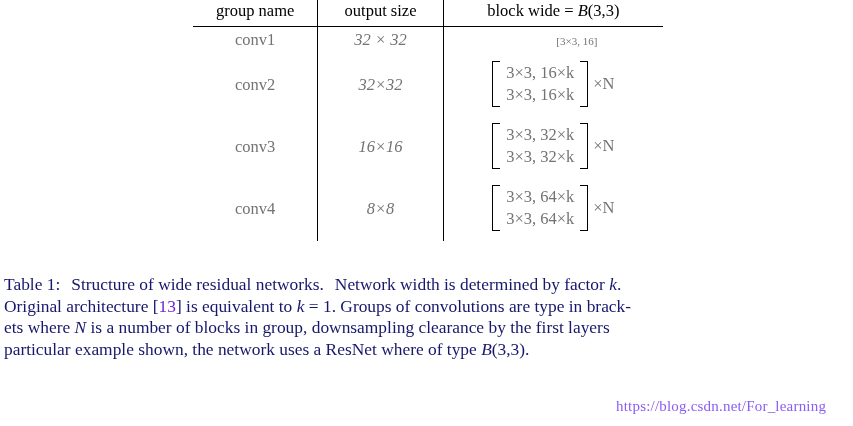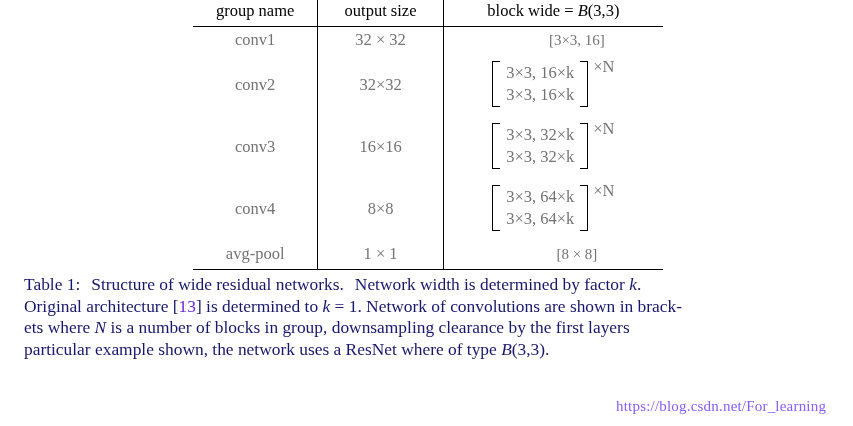--- a/index.html
+++ b/index.html
@@ -42,32 +42,32 @@
   table.structure thead th.c1 { width: 125px; }
   table.structure thead th.c2 { width: 125px; border-left: 1.1px solid #000; border-right: 1.1px solid #000; }
   table.structure thead th.c3 { width: 220px; }
 
   table.structure tbody td {
     text-align: center;
     vertical-align: middle;
     padding: 0;
     color: #737373;
   }
-  table.structure tbody td.c2 { border-left: 1.1px solid #000; border-right: 1.1px solid #000; }
+  table.structure tbody td.c2 { border-left: 1.1px solid #000; border-right: 1.1px solid #000; font-style: italic; }
   table.structure tbody tr.lastrow td { border-bottom: 1.6px solid #000; }
 
   .rowpad-s { height: 28px; }
   .rowpad-m { height: 62px; }
 
-  .cellmath { font-size: 15px; white-space: nowrap; padding-left: 47px; }
+  .cellmath { font-size: 11px; white-space: nowrap; padding-left: 47px; }
 
   
   .matrix {
     display: inline-flex;
-    align-items: flex-start;
+    align-items: center;
     justify-content: center;
     white-space: nowrap;
   }
   .brk {
     display: inline-block;
     width: 8px;
     align-self: stretch;
     position: relative;
   }
   .brk::before {
@@ -102,21 +102,20 @@
     top: 274px;
     width: 845px;
     font-size: 17.4px;
     line-height: 21.6px;
     color: #17176b;
     text-align: justify;
   }
   .caption .ln {
     white-space: nowrap;
     display: block;
-    margin-left: 20px;
   }
   .caption i { font-style: italic; }
   .cite { color: #6d28d9; }
   .mono {
     font-family: "Liberation Mono", "DejaVu Sans Mono", monospace;
     font-size: 15.4px;
     letter-spacing: 0px;
   }
   .sp2 { display: inline-block; width: 11px; }
 
@@ -195,37 +194,30 @@
             <span class="mrows">
               <div>3×3, 64×k</div>
               <div>3×3, 64×k</div>
             </span>
             <span class="brk r"></span>
             <span class="xn">×N</span>
           </span>
         </td>
       </tr>
 
-      <tr class="lastrow">
-        <td class="c1 rowpad-s">avg-pool</td>
-        <td class="c2 rowpad-s">1 × 1</td>
-        <td class="c3 rowpad-s">
-          <span class="cellmath">[8 × 8]</span>
-        </td>
-      </tr>
 
     </tbody>
   </table>
 </div>
 
 <div class="caption">
 
   <span class="ln"><span>Table 1:</span><span class="sp2"></span><span>Structure of wide residual networks.</span><span class="sp2"></span><span>Network width is determined by factor</span> <i>k</i><span>.</span></span>
 
-  <span class="ln"><span>Original architecture [</span><span class="cite">13</span><span>] is determined to</span> <i>k</i> <span>= 1</span><span>. Network of convolutions are shown in brack-</span></span>
+  <span class="ln"><span>Original architecture [</span><span class="cite">13</span><span>] is equivalent to</span> <i>k</i> <span>= 1</span><span>. Groups of convolutions are type in brack-</span></span>
 
   <span class="ln"><span>ets where</span> <i>N</i> <span>is a number of blocks in group, downsampling clearance by the first layers</span></span>
 
 
   <span class="ln"><span>particular example shown, the network uses a ResNet where of type</span> <i>B</i><span>(3,3)</span><span>.</span></span>
 
 </div>
 
 <div class="watermark">https://blog.csdn.net/For_learning</div>
 

